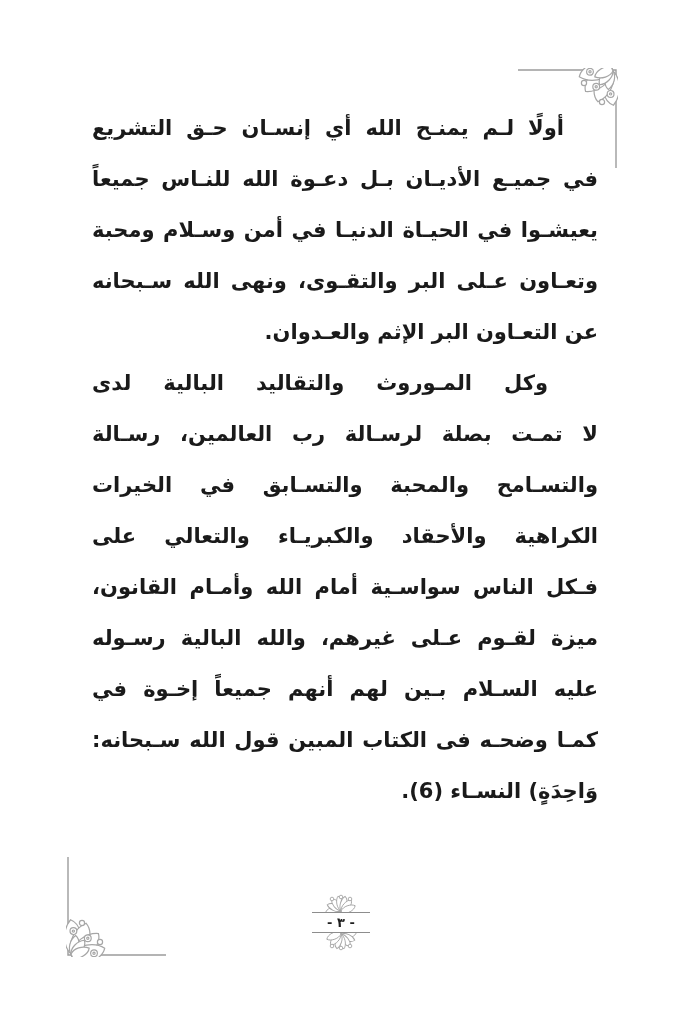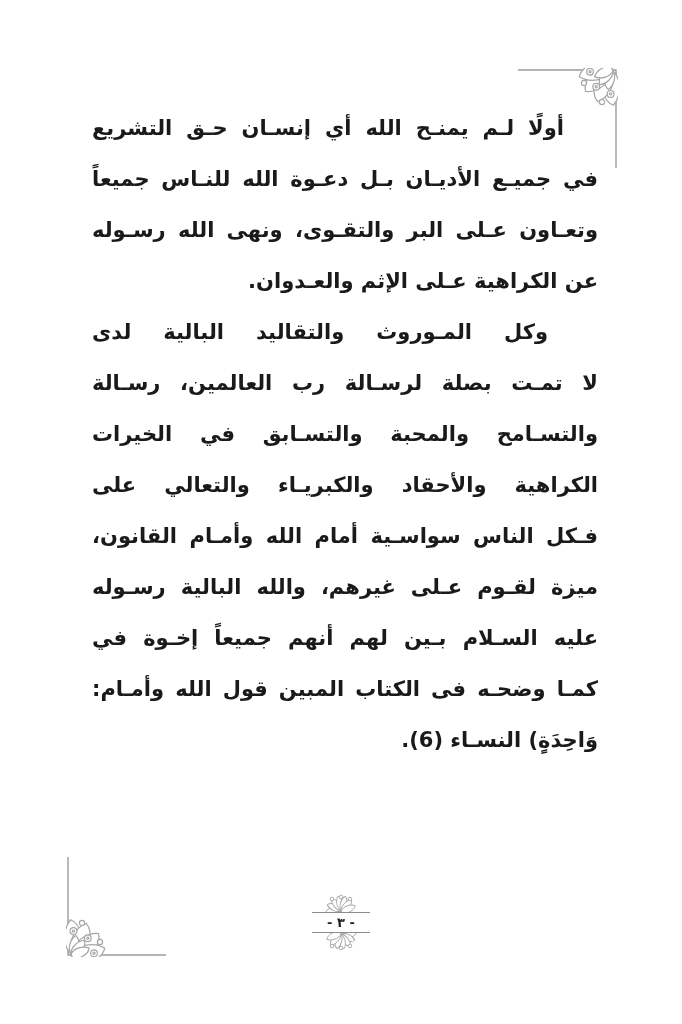--- a/index.html
+++ b/index.html
@@ -69,30 +69,31 @@
           <circle cx="-23" cy="0.8" r="1.1"></circle>
         <circle cx="-11" cy="31" r="2.6"></circle>
           <circle cx="-29" cy="12" r="2.6"></circle>
       </g>
     </g>
   </svg>
 
   <div class="textblock">
     <div class="line indent-a">أولًا لـم يمنـح الله أي إنسـان حـق التشريع</div>
     <div class="line">في جميـع الأديـان بـل دعـوة الله للنـاس جميعاً أن</div>
-    <div class="line">وتعـاون عـلى البر والتقـوى، ونهى الله رسـوله</div>
-    <div class="line para-end">عن الكراهية عـلى الإثم والعـدوان.</div>
+    <div class="line">يعيشـوا في الحيـاة الدنيـا في أمن وسـلام ومحبة</div>
+    <div class="line">وتعـاون عـلى البر والتقـوى، ونهى الله سـبحانه</div>
+    <div class="line para-end">عن التعـاون البر الإثم والعـدوان.</div>
     <div class="line indent-b">وكل المـوروث والتقاليد البالية لدى المسـلمين</div>
     <div class="line">لا تمـت بصلة لرسـالة رب العالمين، رسـالة الرحمة</div>
     <div class="line">والتسـامح والمحبة والتسـابق في الخيرات ومحاربة</div>
     <div class="line">الكراهية والأحقاد والكبريـاء والتعالي على إنسـان،</div>
     <div class="line">فـكل الناس سواسـية أمام الله وأمـام القانون، فلا</div>
     <div class="line">ميزة لقـوم عـلى غيرهم، والله البالية رسـوله</div>
     <div class="line">عليه السـلام بـين لهم أنهم جميعاً إخـوة في الخلق،</div>
-    <div class="line">كمـا وضحـه فى الكتاب المبين قول الله وأمـام:</div>
+    <div class="line">كمـا وضحـه فى الكتاب المبين قول الله سـبحانه:</div>
     <div class="line para-end">وَاحِدَةٍ) النسـاء (6).</div>
   </div>
 
   <div class="footer-orn">
     <svg class="rosette" width="48" height="22" viewBox="0 0 48 22">
       <g id="rosette-art" transform="translate(24,21)" fill="#ffffff" stroke="#a6a6a6" stroke-width="0.9">
         <path transform="rotate(185)" d="M0,0 C3,-4 11,-5 15,-2 C13,3 5,4 1,3 Z"></path>
         <path transform="rotate(212)" d="M0,0 C3,-4 11,-5 15,-2 C13,3 5,4 1,3 Z"></path>
         <path transform="rotate(239)" d="M0,0 C3,-4 11,-5 15,-2 C13,3 5,4 1,3 Z"></path>
         <path transform="rotate(266)" d="M0,0 C3,-4 11,-5 15,-2 C13,3 5,4 1,3 Z"></path>

